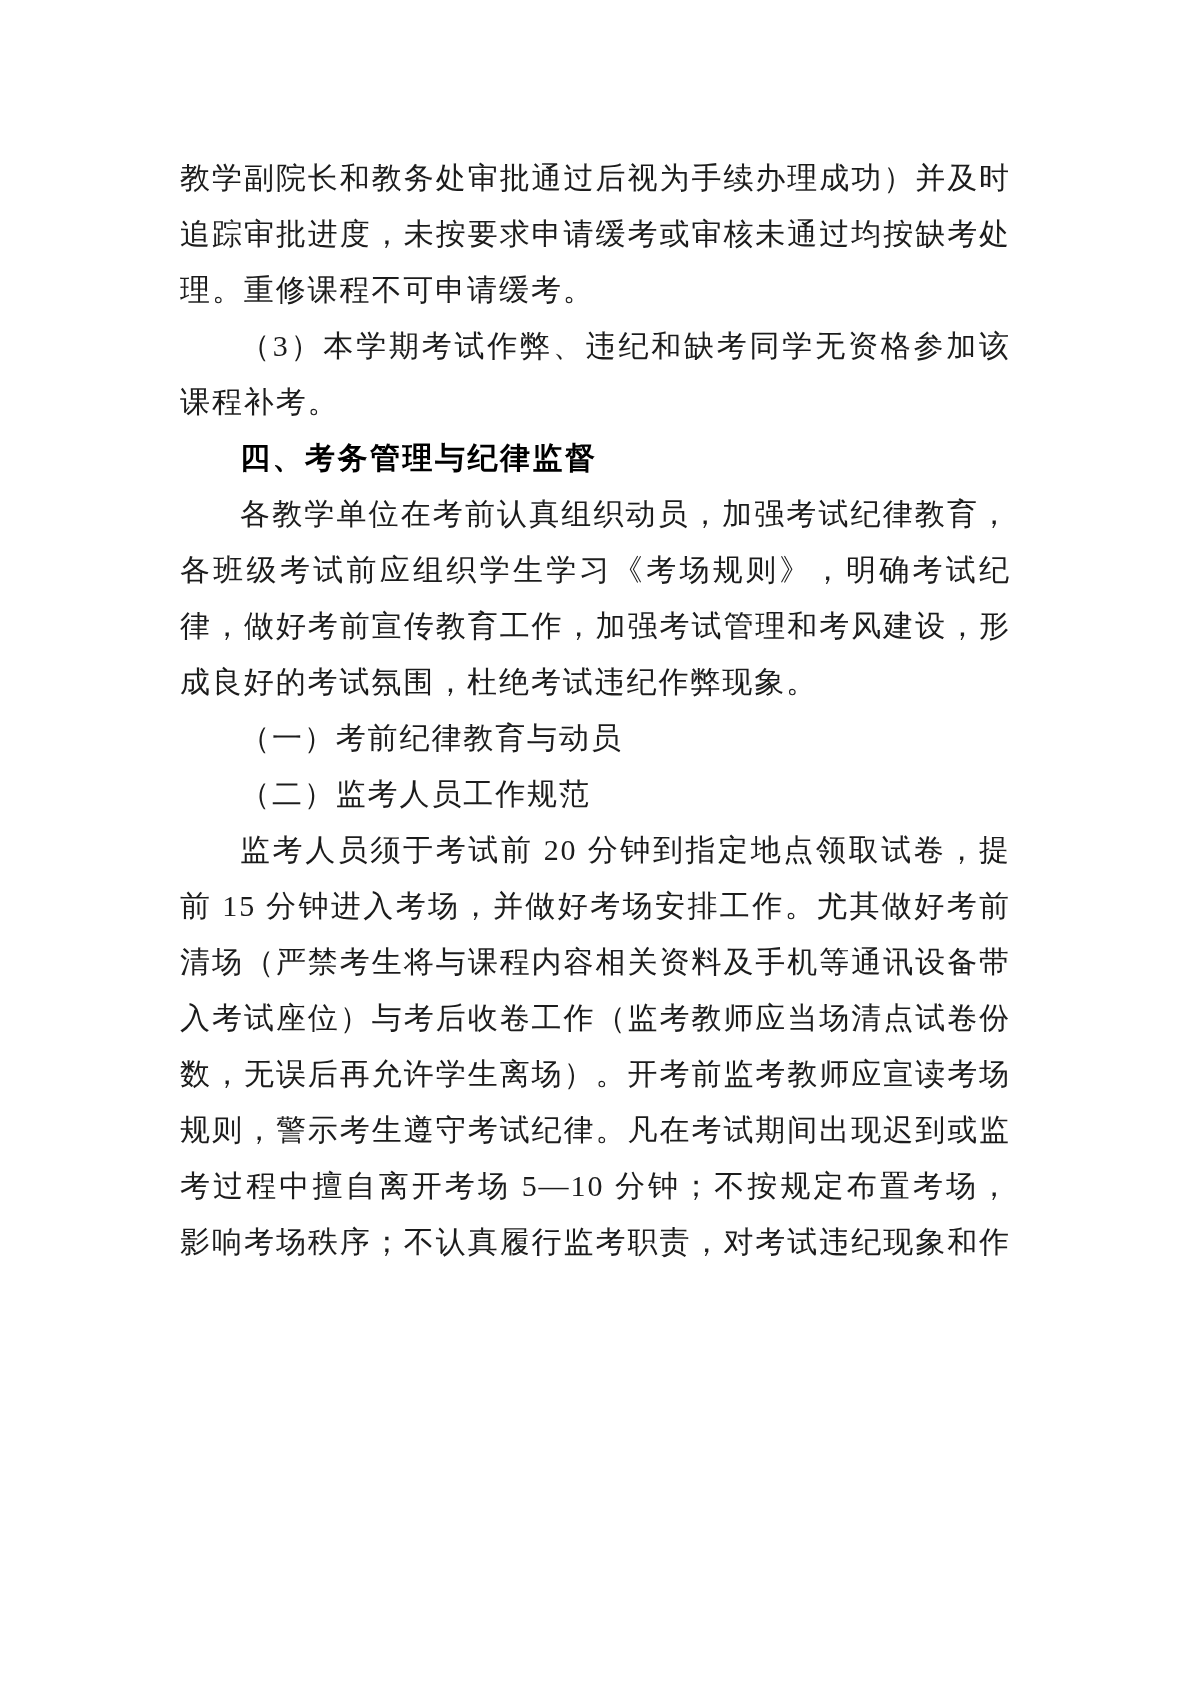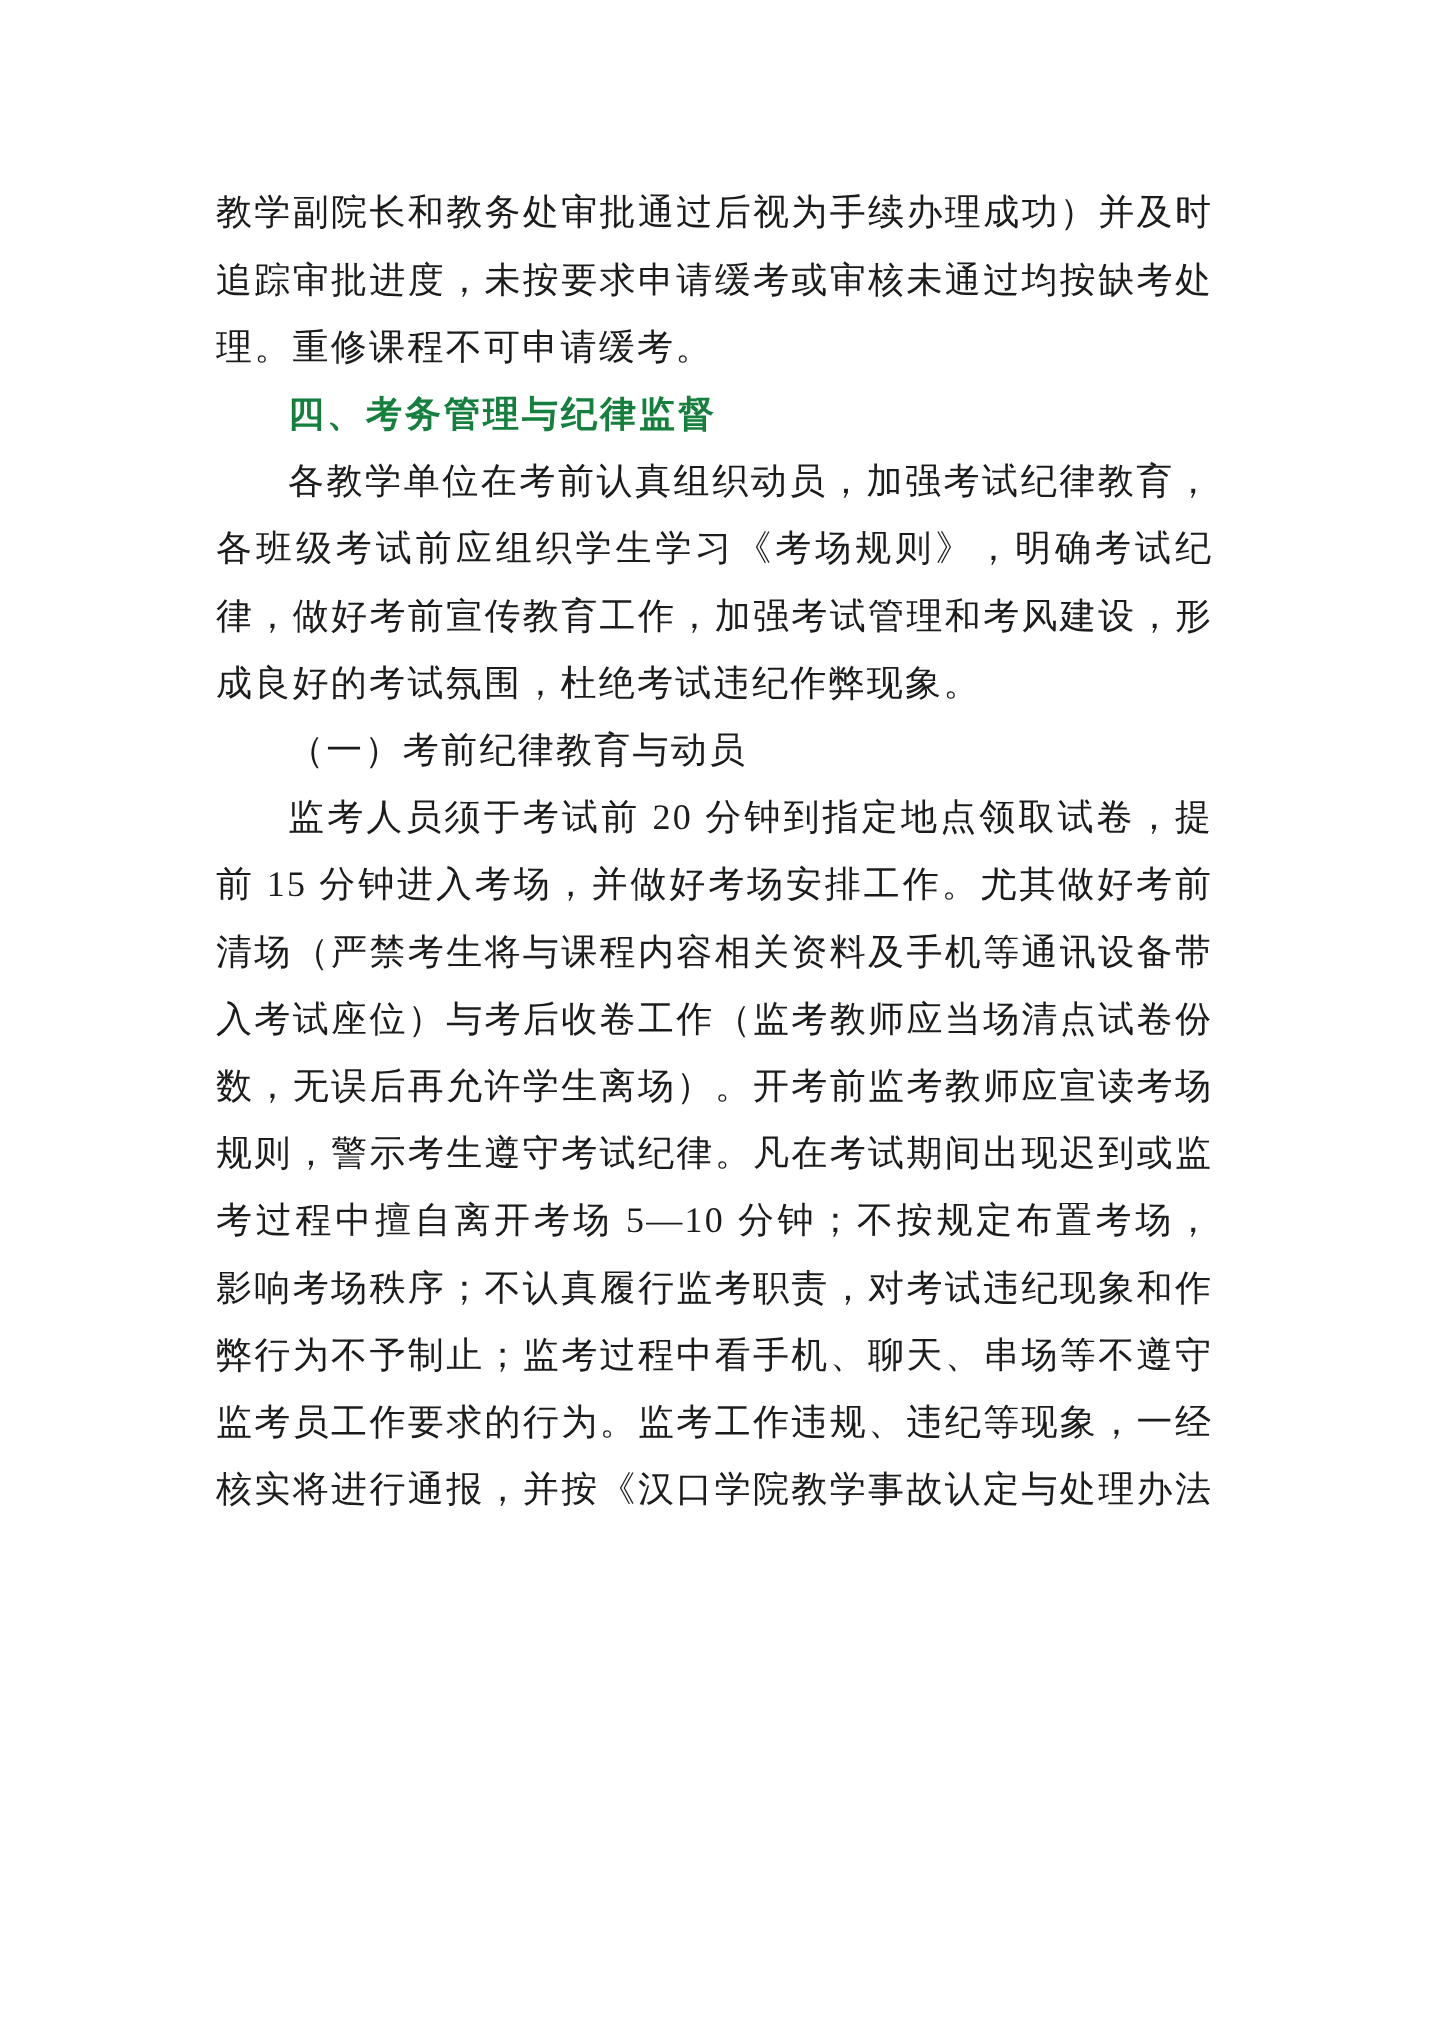--- a/index.html
+++ b/index.html
@@ -28,21 +28,21 @@
   }
   .para {
     letter-spacing: 1.9px;
     text-align: justify;
     text-align-last: left;
   }
   .para.indent { text-indent: 2em; }
   .heading {
     font-family: "Liberation Sans", sans-serif;
     font-weight: bold;
-    color: #15803d;
+    color: #000000;
     letter-spacing: 2.5px;
     text-indent: 2em;
   }
   .footer {
     position: absolute;
     top: 1552px;
     left: 0;
     width: 1191px;
     text-align: center;
     font-size: 22px;
@@ -52,27 +52,29 @@
   }
 </style>
 </head>
 <body>
 
 <div class="page">
 
   <div class="content">
     <p class="para">教学副院长和教务处审批通过后视为手续办理成功）并及时追踪审批进度，未按要求申请缓考或审核未通过均按缺考处理。重修课程不可申请缓考。</p>
 
+    <p class="para indent">（3）本学期考试作弊、违纪和缺考同学无资格参加该课程补考。</p>
 
     <p class="heading">四、考务管理与纪律监督</p>
 
     <p class="para indent">各教学单位在考前认真组织动员，加强考试纪律教育，各班级考试前应组织学生学习《考场规则》，明确考试纪律，做好考前宣传教育工作，加强考试管理和考风建设，形成良好的考试氛围，杜绝考试违纪作弊现象。</p>
 
     <p class="para indent">（一）考前纪律教育与动员</p>
 
+    <p class="para indent">（二）监考人员工作规范</p>
 
     <p class="para indent">监考人员须于考试前 20 分钟到指定地点领取试卷，提前 15 分钟进入考场，并做好考场安排工作。尤其做好考前清场（严禁考生将与课程内容相关资料及手机等通讯设备带入考试座位）与考后收卷工作（监考教师应当场清点试卷份数，无误后再允许学生离场）。开考前监考教师应宣读考场规则，警示考生遵守考试纪律。凡在考试期间出现迟到或监考过程中擅自离开考场 5—10 分钟；不按规定布置考场，影响考场秩序；不认真履行监考职责，对考试违纪现象和作弊行为不予制止；监考过程中看手机、聊天、串场等不遵守监考员工作要求的行为。监考工作违规、违纪等现象，一经核实将进行通报，并按《汉口学院教学事故认定与处理办法（修订）》处理。</p>
   </div>
 
   <div class="footer">
     <span>- 4 -</span>
   </div>
 
 </div>
 

